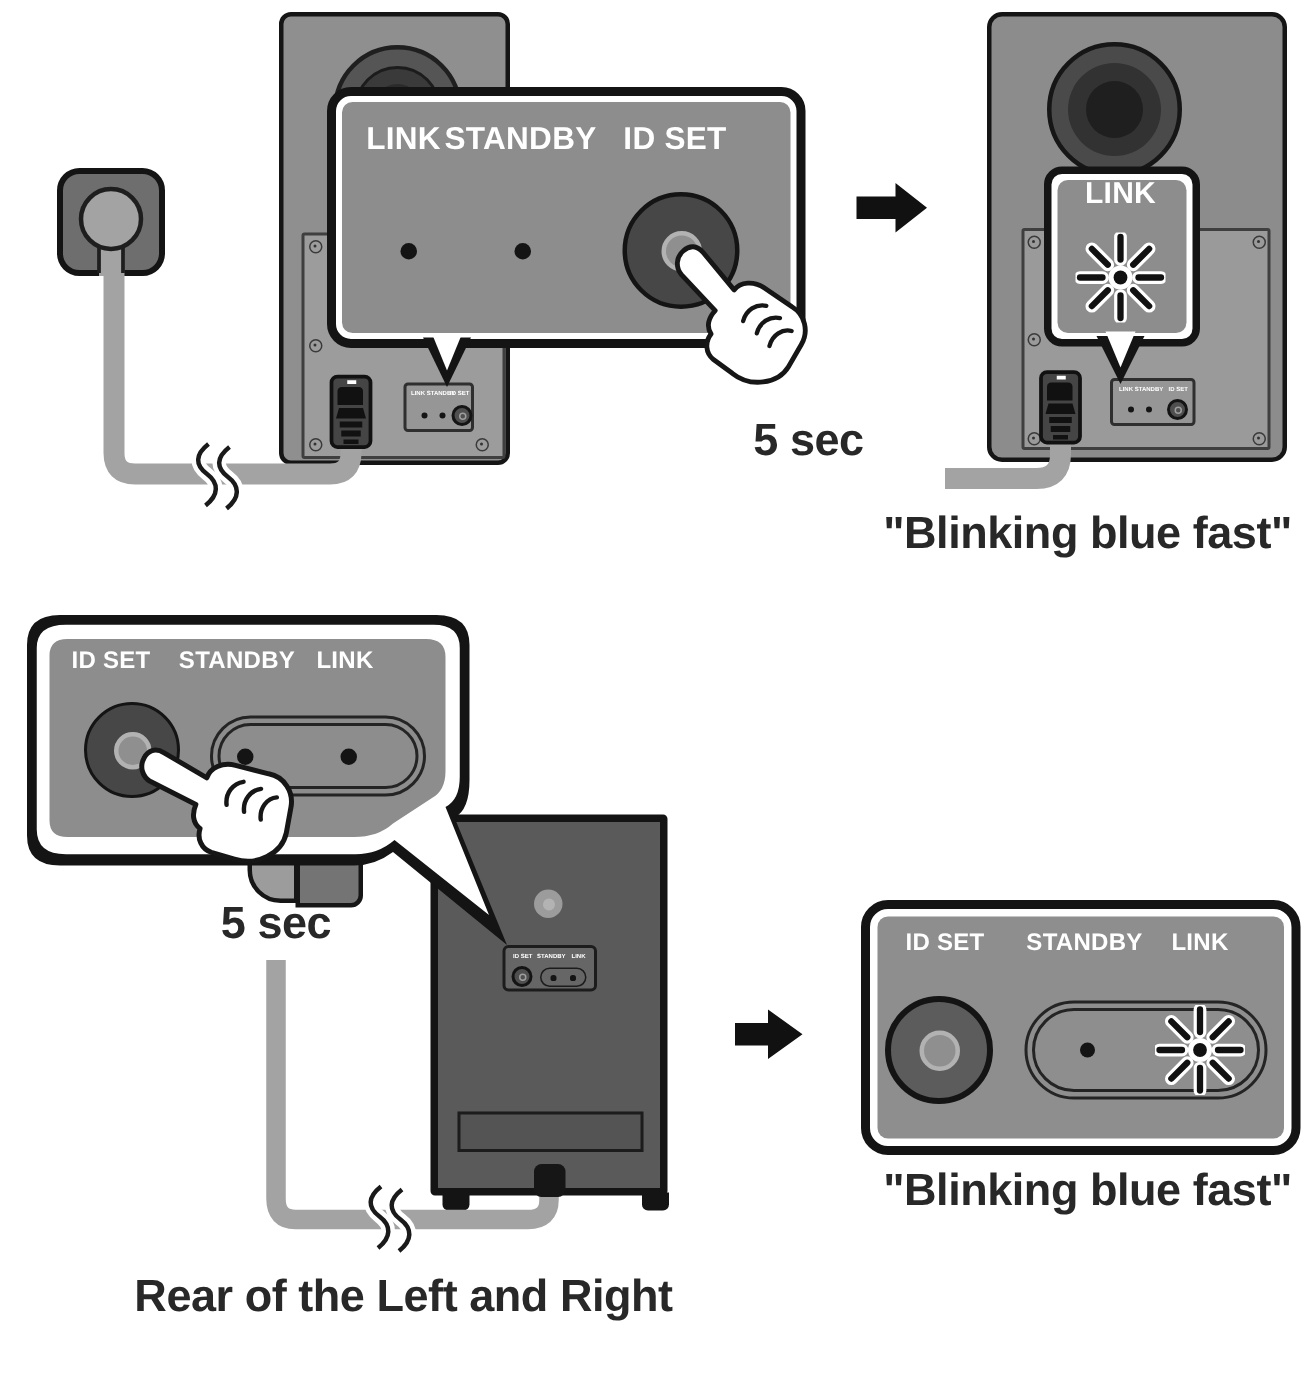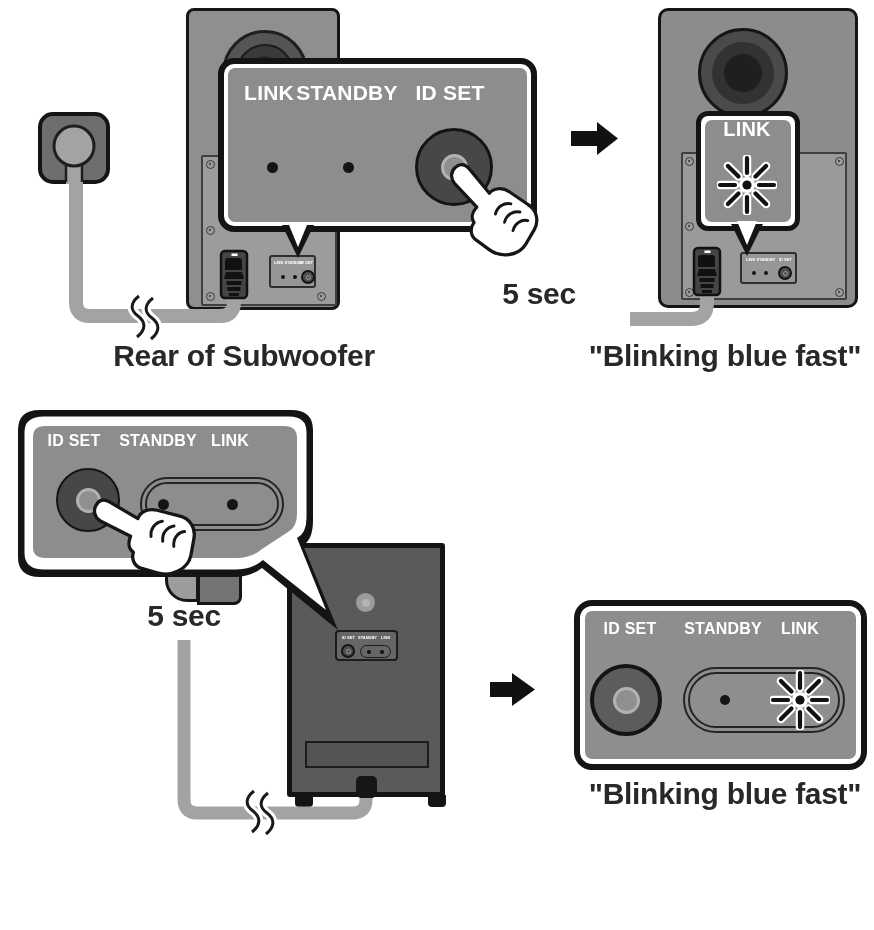--- a/index.html
+++ b/index.html
@@ -284,18 +284,18 @@
       <path d="M27,6 C19,9 15,18 18,26 L36,68 C28,72 23,79 25,87 C17,92 14,102 19,110 L31,128 C42,146 67,152 82,140 L100,125 C111,116 113,100 104,89 L86,64 C79,54 67,51 59,56 L44,14 C41,5 34,3 27,6 Z" fill="#ffffff" stroke="#161616" stroke-width="4.5" stroke-linejoin="round"></path>
       <path d="M57,86 C63,77 74,75 82,80 M65,101 C71,92 82,90 90,95 M72,116 C78,107 89,105 96,110" fill="none" stroke="#161616" stroke-width="4" stroke-linecap="round"></path>
     </g>
     <g transform="translate(76,501) scale(0.74) rotate(-40 27 6)">
       <path d="M27,6 C19,9 15,18 18,26 L36,68 C28,72 23,79 25,87 C17,92 14,102 19,110 L31,128 C42,146 67,152 82,140 L100,125 C111,116 113,100 104,89 L86,64 C79,54 67,51 59,56 L44,14 C41,5 34,3 27,6 Z" fill="#ffffff" stroke="#161616" stroke-width="4.5" stroke-linejoin="round"></path>
       <path d="M57,86 C63,77 74,75 82,80 M65,101 C71,92 82,90 90,95 M72,116 C78,107 89,105 96,110" fill="none" stroke="#161616" stroke-width="4" stroke-linecap="round"></path>
     </g>
   </svg>
 
   <span class="cap" style="left:539px; top:277px;">5 sec</span>
-  <span class="cap" style="left:244px; top:339px;">Rear of Subwoofer</span>
   <span class="cap" style="left:725px; top:339px;">"Blinking blue fast"</span>
   <span class="cap" style="left:184px; top:599px;">5 sec</span>
   <span class="cap" style="left:725px; top:777px;">"Blinking blue fast"</span>
+  <span class="cap" style="left:269px; top:848px;">Rear of the Left and Right</span>
 
 </div>
 
 </body></html>

